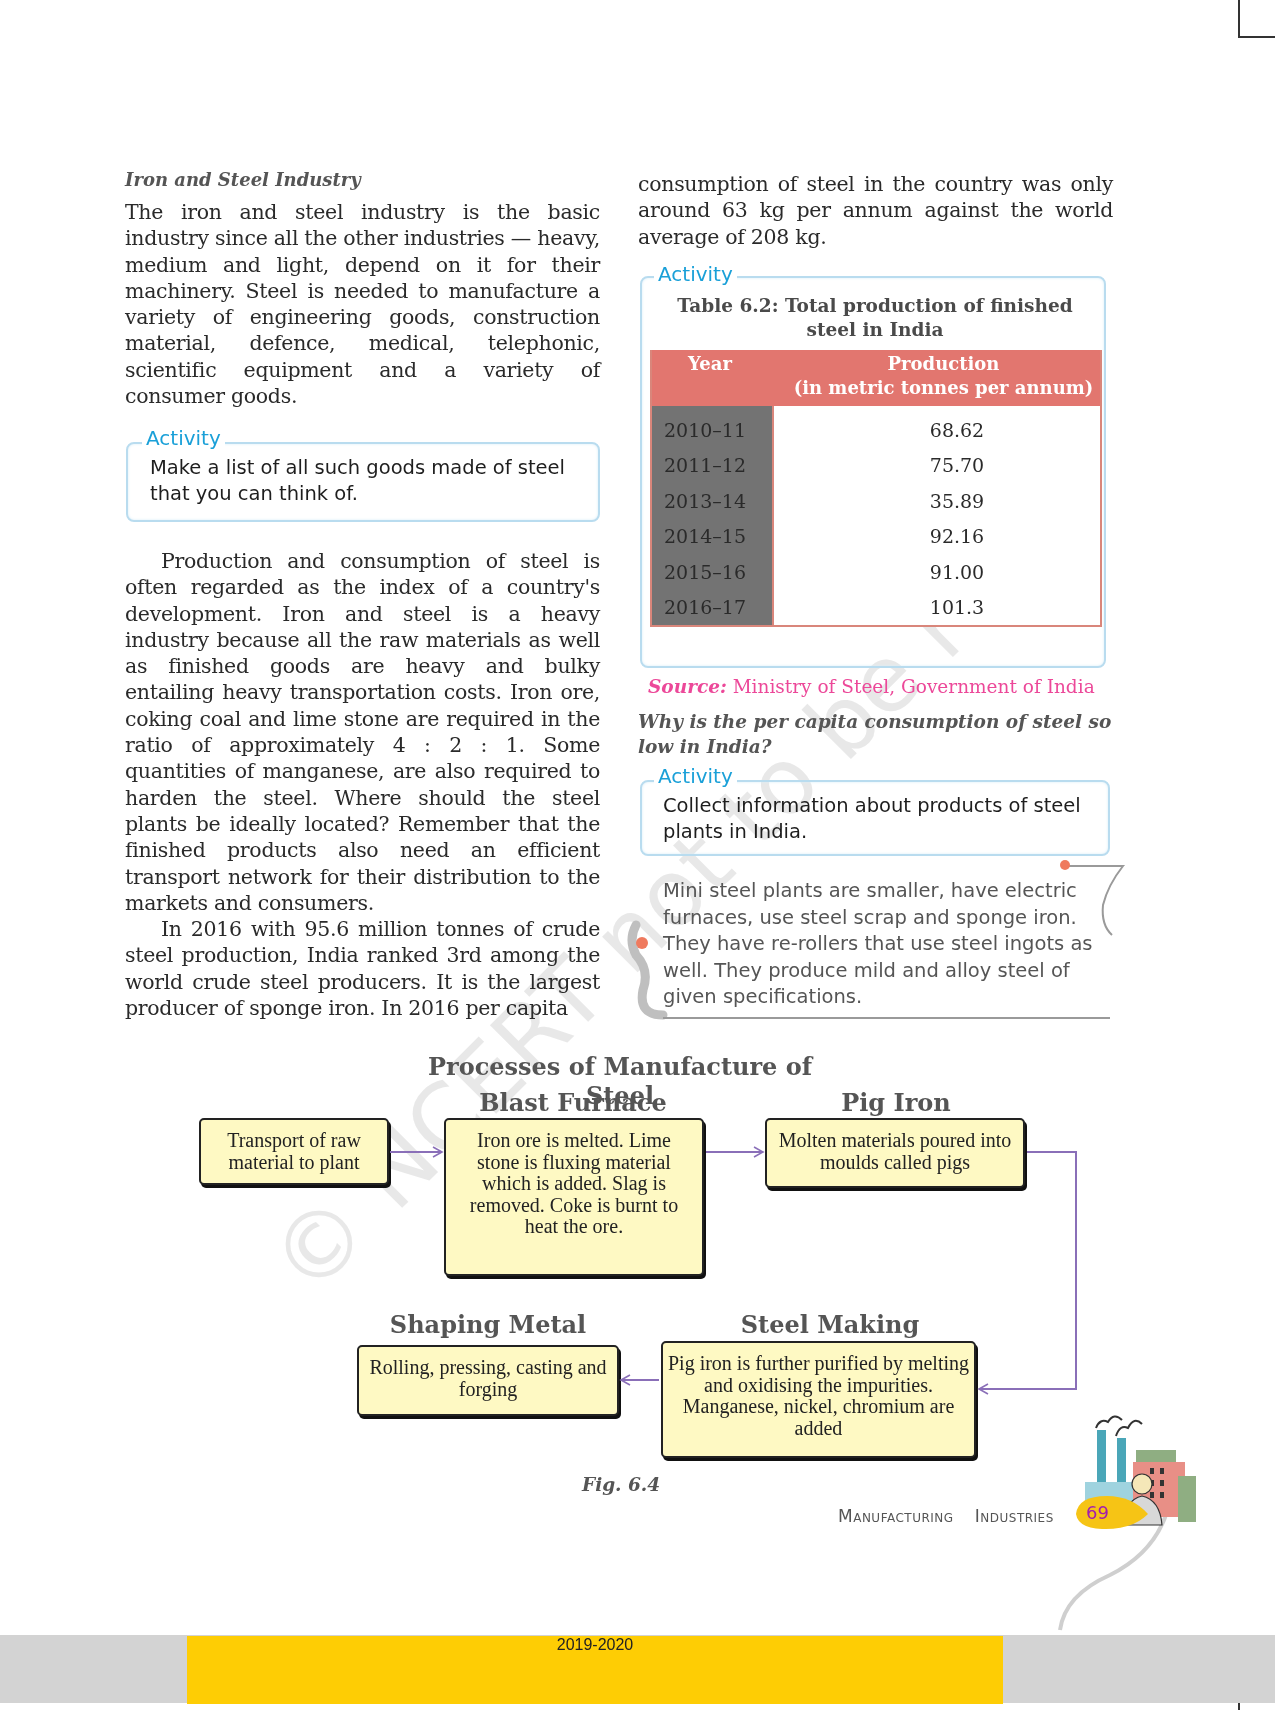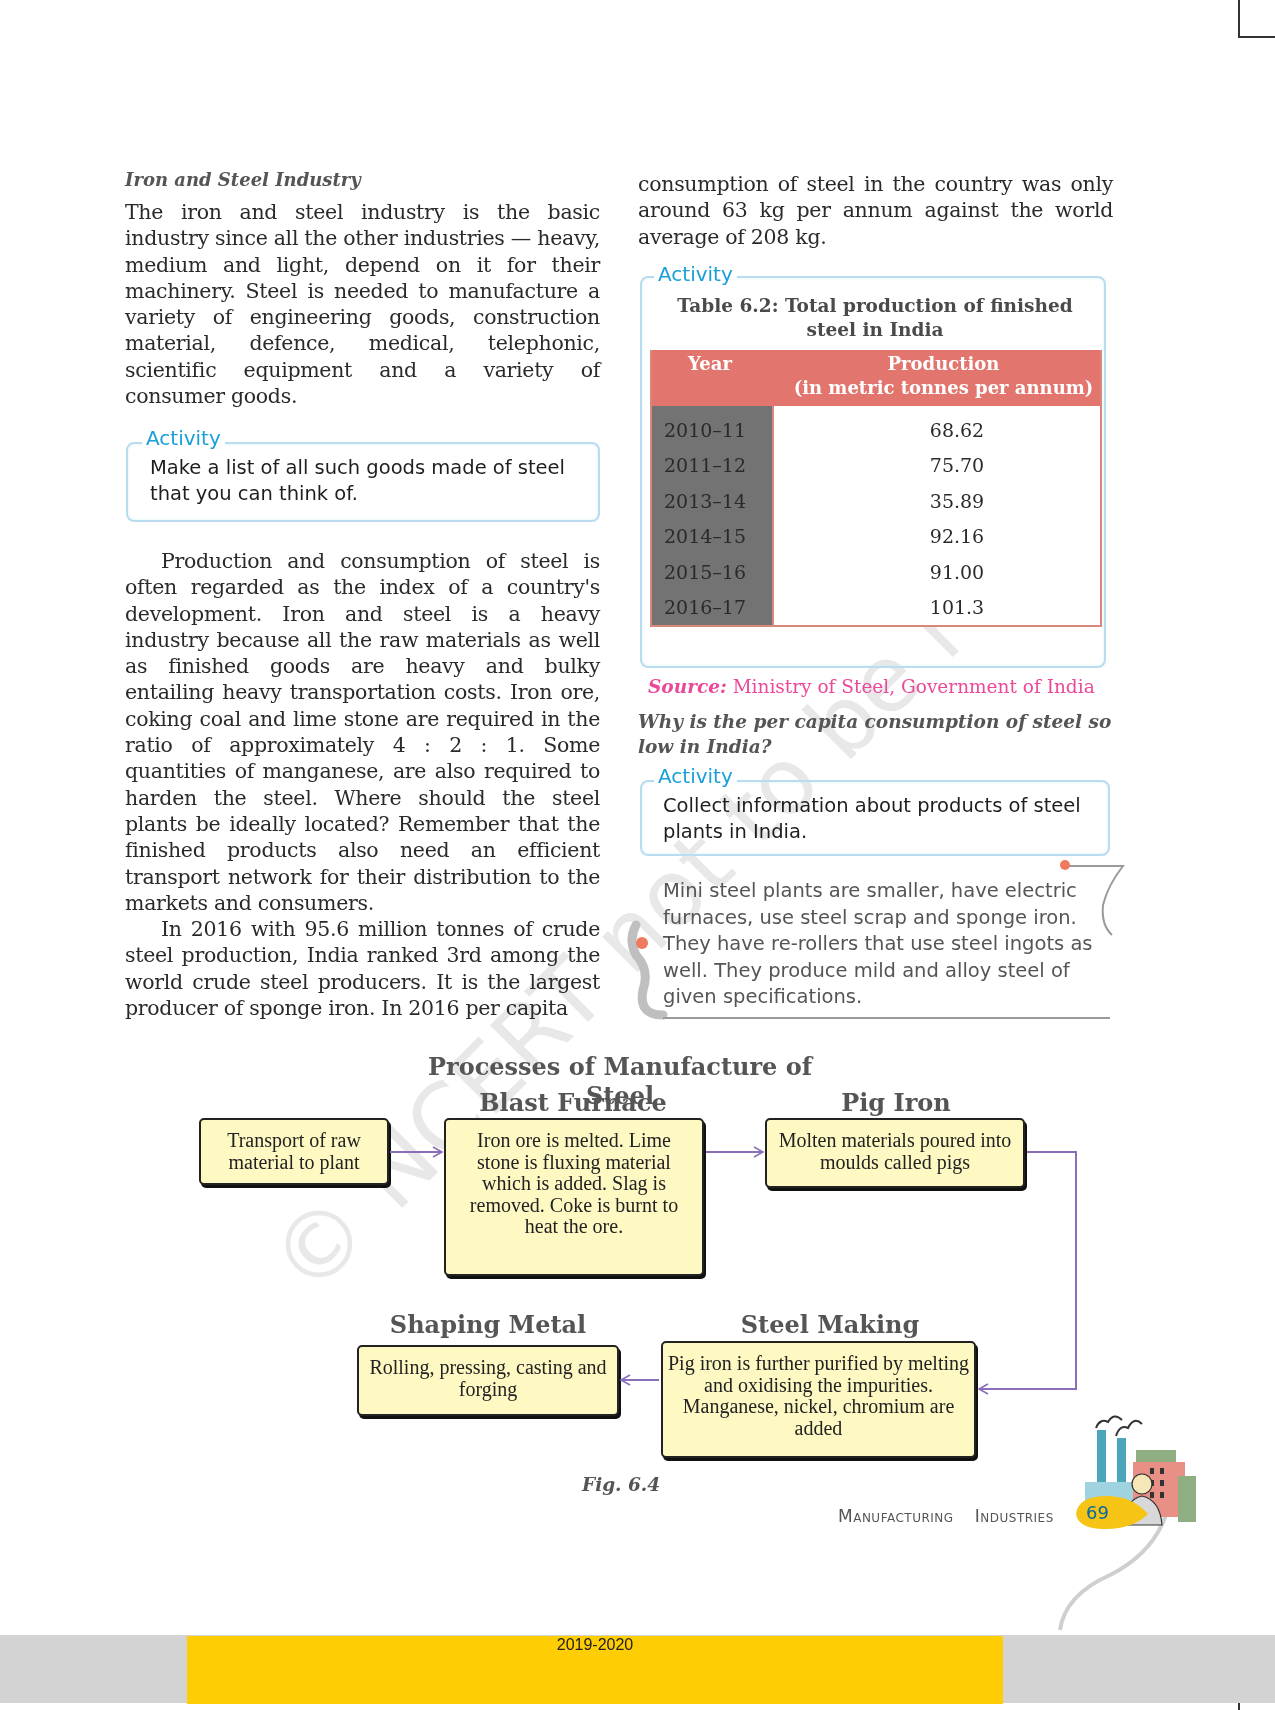--- a/index.html
+++ b/index.html
@@ -176,17 +176,17 @@
     <rect x="110" y="80" width="4" height="6" fill="#333"></rect>
   <rect x="100" y="92" width="4" height="6" fill="#333"></rect>
     <rect x="110" y="92" width="4" height="6" fill="#333"></rect>
 
   <circle cx="92" cy="84" r="10" fill="#f5e7b8" stroke="#333" stroke-width="1.2"></circle>
   <path d="M 72 125 Q 75 100 92 96 Q 110 100 112 125 Z" fill="#d8d8d8" stroke="#333" stroke-width="1.2"></path>
 </svg>
 <svg class="abs" style="left:1072px; top:1494px;" width="80" height="38">
   <path d="M 4 20 Q 6 2 35 2 Q 60 2 76 20 Q 60 36 30 35 Q 6 34 4 20 Z" fill="#f6c415"></path>
 </svg>
-<div class="abs" style="left:1086px; top:1502px; font-family:'DejaVu Sans', sans-serif; font-size:18px; color:#0369a1;">69</div>
+<div class="abs" style="left:1086px; top:1502px; font-family:'DejaVu Sans', sans-serif; font-size:18px; color:#a21caf;">69</div>
 
 <div class="footer-band"></div>
 <div class="footer-yellow"></div>
 <div class="footer-year">2019-2020</div>
 
 </body></html>

